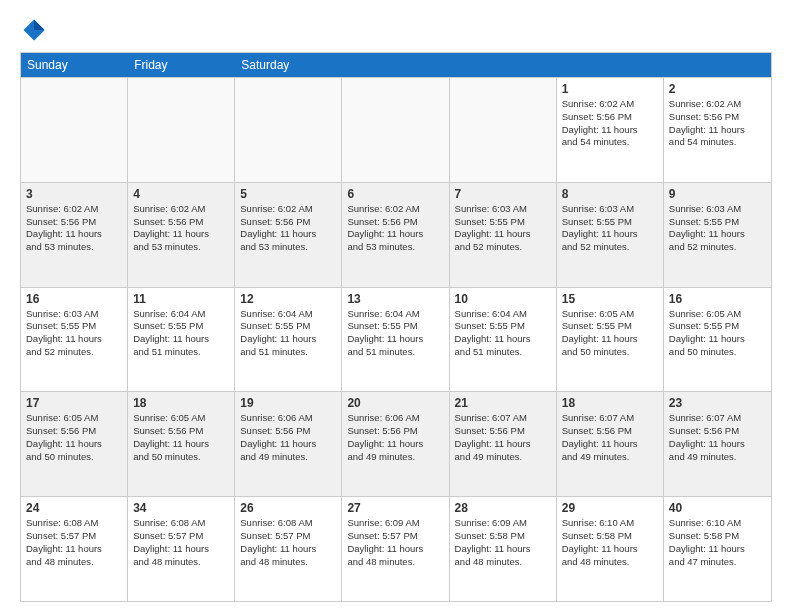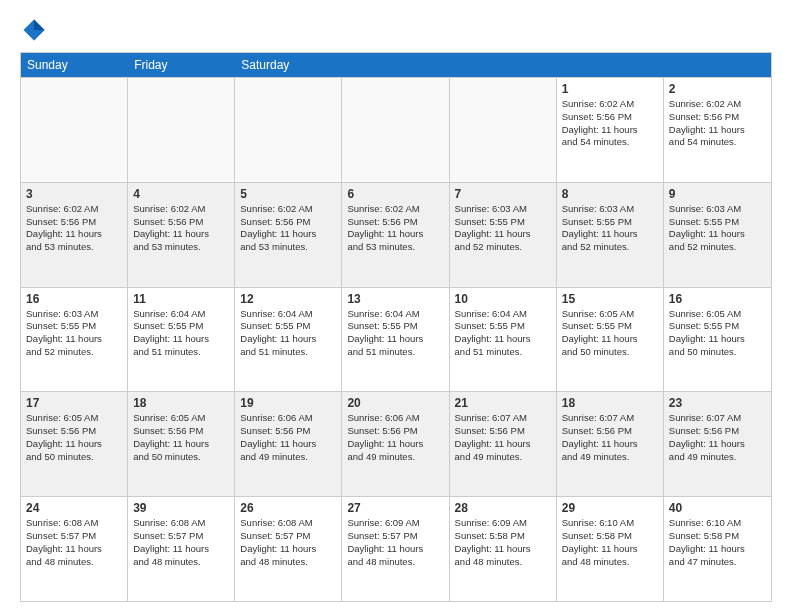--- a/index.html
+++ b/index.html
@@ -324,21 +324,21 @@
         </div>
         <div class="cal-row">
           <div class="cal-cell">
             <div class="day-num">24</div>
             <div class="day-info" style="white-space: pre-line;">Sunrise: 6:08 AM
 Sunset: 5:57 PM
 Daylight: 11 hours
 and 48 minutes.</div>
           </div>
           <div class="cal-cell">
-            <div class="day-num">39</div>
+            <div class="day-num">34</div>
             <div class="day-info" style="white-space: pre-line;">Sunrise: 6:08 AM
 Sunset: 5:57 PM
 Daylight: 11 hours
 and 48 minutes.</div>
           </div>
           <div class="cal-cell">
             <div class="day-num">26</div>
             <div class="day-info" style="white-space: pre-line;">Sunrise: 6:08 AM
 Sunset: 5:57 PM
 Daylight: 11 hours

